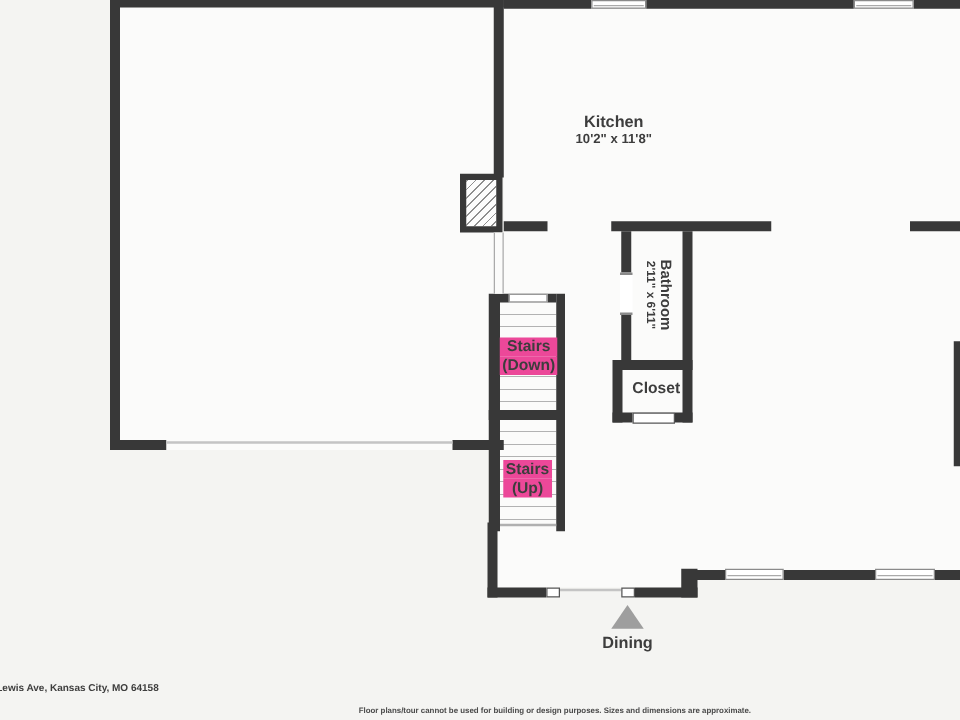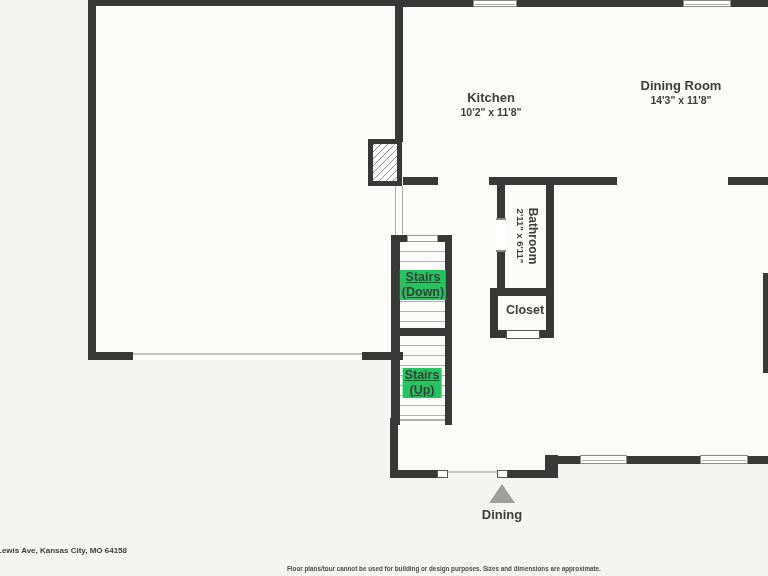--- a/index.html
+++ b/index.html
@@ -22,21 +22,21 @@
     background:repeating-linear-gradient(135deg,#8f8f8f 0 1px,#fdfdfd 1px 5px);
   }
   .treads{position:absolute;z-index:1;background:repeating-linear-gradient(to bottom,#fbfbfa 0 9px,#b2b2b2 9px 10px);}
   .lbl{
     position:absolute;transform:translate(-50%,-50%);text-align:center;
     color:#3d3d3d;white-space:nowrap;z-index:5;
   }
   .room-name{font-size:13px;font-weight:700;line-height:16px;}
   .room-dims{font-size:10.5px;font-weight:600;line-height:13px;}
   .rot90{transform:translate(-50%,-50%) rotate(90deg);}
-  .stairs-lbl{font-size:12.5px;font-weight:700;line-height:15px;background:#22c55e;padding:0 2px;text-decoration:underline;}
+  .stairs-lbl{font-size:12.5px;font-weight:700;line-height:15px;background:#ec4899;padding:0 2px;}
   .entry-arrow{
     position:absolute;left:489px;top:484px;width:0;height:0;z-index:5;
     border-left:13px solid transparent;border-right:13px solid transparent;
     border-bottom:19px solid #9e9e9e;
   }
   .entry-lbl{font-size:13px;font-weight:700;}
   .addr{
     position:absolute;left:-3px;top:546px;z-index:5;color:#3d3d3d;
     font-size:8px;font-weight:700;white-space:nowrap;
   }
@@ -97,24 +97,20 @@
 
   <div class="wall" style="left:556px;top:456px;width:212px;height:8px;"></div>
   <div class="window" style="left:580px;top:455px;width:47px;height:9px;"></div>
   <div class="window" style="left:700px;top:455px;width:48px;height:9px;"></div>
   <div class="wall" style="left:763px;top:273px;width:5px;height:100px;"></div>
 
   <div class="lbl" style="left:491px;top:104px;">
     <div class="room-name">Kitchen</div>
     <div class="room-dims">10'2" x 11'8"</div>
   </div>
-  <div class="lbl" style="left:681px;top:92px;">
-    <div class="room-name">Dining Room</div>
-    <div class="room-dims">14'3" x 11'8"</div>
-  </div>
   <div class="lbl rot90" style="left:527px;top:236px;">
     <div class="room-name" style="font-size:12px;line-height:14px;">Bathroom</div>
     <div class="room-dims" style="font-size:9.5px;line-height:11px;">2'11" x 6'11"</div>
   </div>
   <div class="lbl" style="left:525px;top:310px;">
     <div class="room-name" style="font-size:12.5px;">Closet</div>
   </div>
 
   <div class="lbl" style="left:423px;top:285px;">
     <div class="stairs-lbl">Stairs</div>

